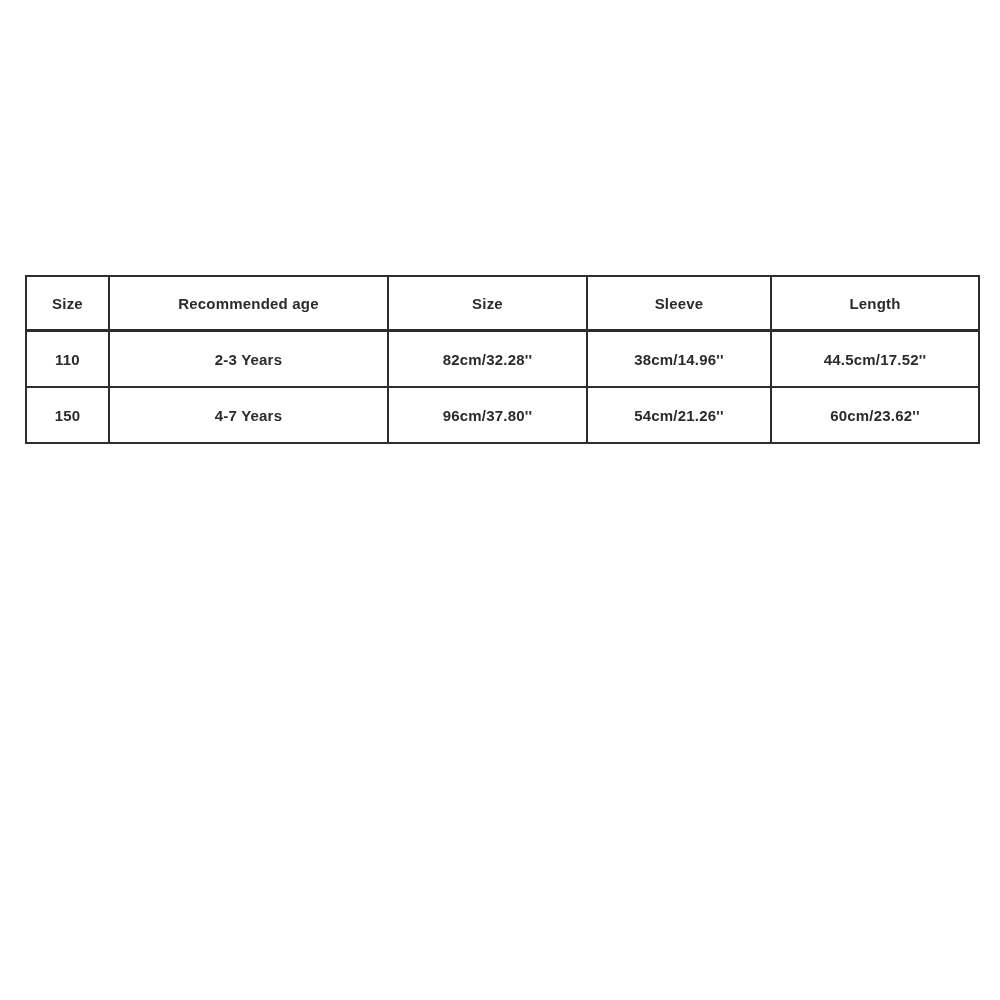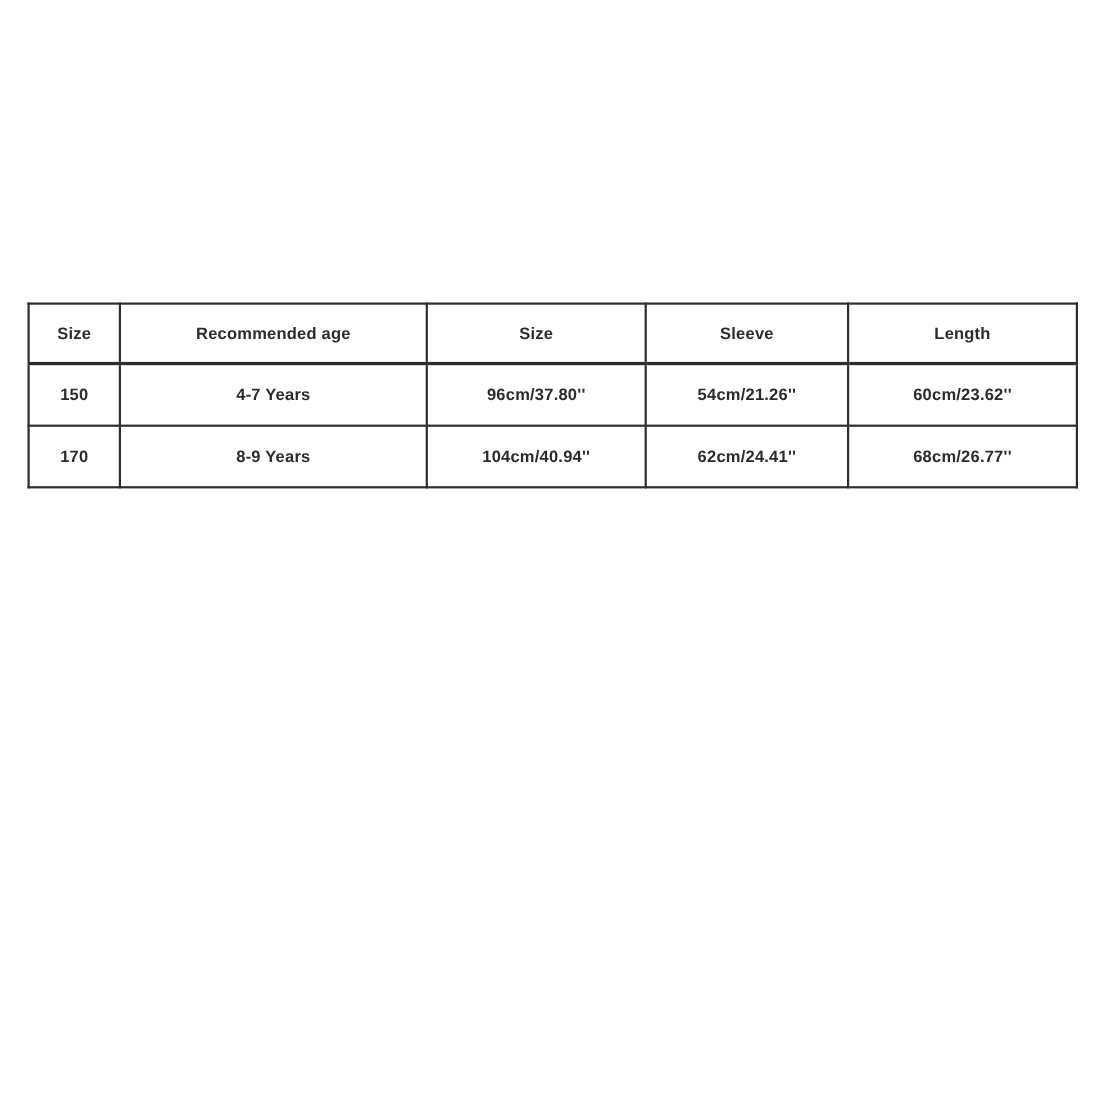--- a/index.html
+++ b/index.html
@@ -66,28 +66,28 @@
       <tr>
           <th>Size</th>
           <th>Recommended age</th>
           <th>Size</th>
           <th>Sleeve</th>
           <th>Length</th>
         </tr>
     </thead>
     <tbody>
         <tr>
+          <td>110</td>
+          <td>2-3 Years</td>
+          <td>82cm/32.28''</td>
+          <td>38cm/14.96''</td>
+          <td>44.5cm/17.52''</td>
+        </tr>
+        <tr>
           <td>150</td>
           <td>4-7 Years</td>
           <td>96cm/37.80''</td>
           <td>54cm/21.26''</td>
           <td>60cm/23.62''</td>
         </tr>
-        <tr>
-          <td>170</td>
-          <td>8-9 Years</td>
-          <td>104cm/40.94''</td>
-          <td>62cm/24.41''</td>
-          <td>68cm/26.77''</td>
-        </tr>
       </tbody>
   </table>
 </div>
 
 </body></html>

